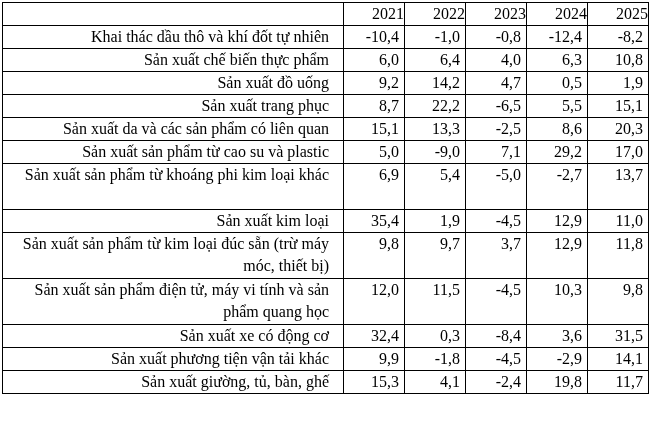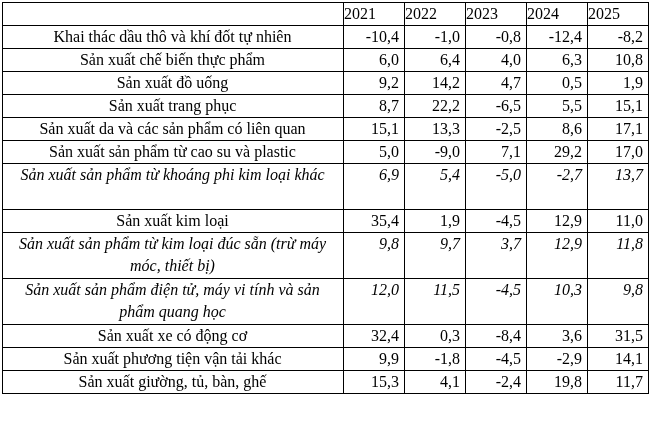--- a/index.html
+++ b/index.html
@@ -27,29 +27,28 @@
     line-height: 22px;
     padding: 0;
     overflow: hidden;
     font-weight: normal;
   }
   .tbl tr {
     height: 23px;
   }
   .tbl tr.tall {
     height: 46px;
-    font-style: italic;
   }
   .tbl th {
-    text-align: left;
+    text-align: right;
   }
   .tbl td.lbl {
-    text-align: center;
+    text-align: right;
     padding-left: 5px;
-    padding-right: 6px;
+    padding-right: 14px;
   }
   .tbl td.num {
     text-align: right;
     padding-right: 5px;
   }
 </style>
 </head>
 <body>
 
 <table class="tbl">
@@ -103,21 +102,21 @@
         <td class="num">-6,5</td>
         <td class="num">5,5</td>
         <td class="num">15,1</td>
       </tr>
       <tr>
         <td class="lbl">Sản xuất da và các sản phẩm có liên quan</td>
         <td class="num">15,1</td>
         <td class="num">13,3</td>
         <td class="num">-2,5</td>
         <td class="num">8,6</td>
-        <td class="num">17,1</td>
+        <td class="num">20,3</td>
       </tr>
       <tr>
         <td class="lbl">Sản xuất sản phẩm từ cao su và plastic</td>
         <td class="num">5,0</td>
         <td class="num">-9,0</td>
         <td class="num">7,1</td>
         <td class="num">29,2</td>
         <td class="num">17,0</td>
       </tr>
       <tr class="tall">

